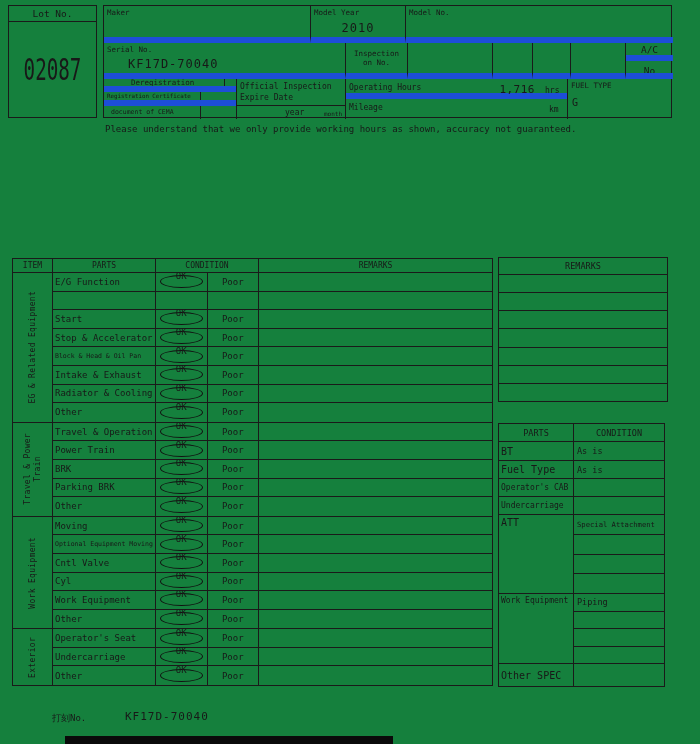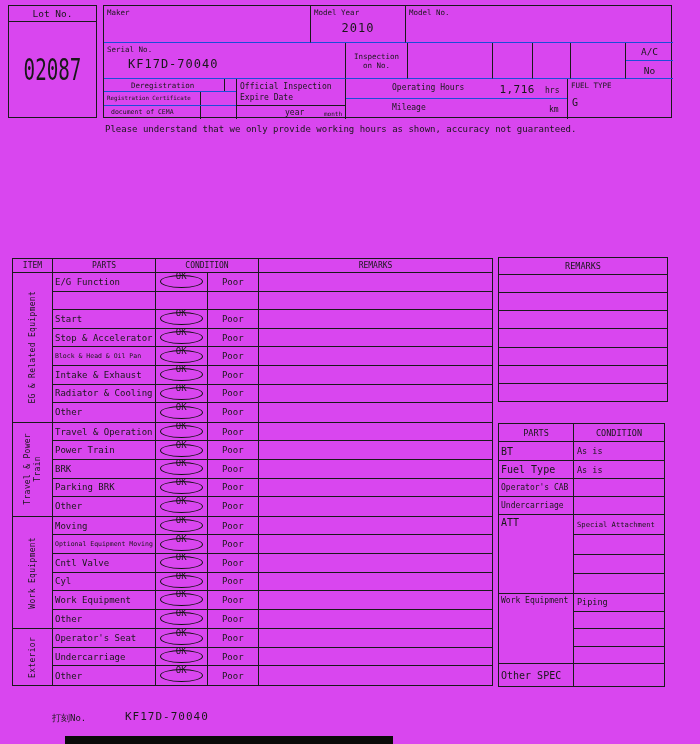--- a/index.html
+++ b/index.html
@@ -1,29 +1,29 @@
 <!DOCTYPE html>
 <html><head>
 <meta charset="utf-8">
 <style>
   html,body{margin:0;padding:0;background:#e8e8e8;}
-  .page{position:relative;width:700px;height:744px;background:#d946ef;overflow:hidden;
+  .page{position:relative;width:700px;height:744px;background:#15803d;overflow:hidden;
         font-family:"DejaVu Sans Mono","Liberation Mono",monospace;color:#181818;}
   .abs{position:absolute;box-sizing:border-box;}
 
   
   .lot-box{left:8px;top:5px;width:89px;height:113px;border:1.5px solid #1a1a1a;}
   .lot-header{height:15px;border-bottom:1px solid #1a1a1a;display:flex;align-items:center;justify-content:center;font-size:9.5px;}
   .lot-value{height:94px;display:flex;align-items:center;justify-content:center;font-size:31px;transform:scaleX(0.62);letter-spacing:0;}
 
   
   .top-table{left:103px;top:5px;width:569px;height:113px;border:1.5px solid #1a1a1a;}
   .tt{position:absolute;box-sizing:border-box;overflow:hidden;}
   .br{border-right:1px solid #1a1a1a;}
-  .bb{border-bottom:1px solid #1d4ed8;}
+  .bb{border-bottom:6px solid #1d4ed8;}
   .lbl{display:block;font-size:7.5px;padding:2px 0 0 3px;white-space:nowrap;}
   .val{display:block;font-size:12px;letter-spacing:1.5px;white-space:nowrap;}
   #c-maker{left:0;top:0;width:207px;height:37px;}
   #c-myear{left:207px;top:0;width:95px;height:37px;}
   #c-mno{left:302px;top:0;width:267px;height:37px;}
   #c-maker .val{padding-left:20px;margin-top:4px;}
   #c-myear .val{text-align:center;margin-top:4px;letter-spacing:1px;}
   #c-mno .val{padding-left:20px;margin-top:4px;}
   #c-serial{left:0;top:37px;width:242px;height:36px;}
   #c-serial .val{padding-left:24px;margin-top:3px;letter-spacing:1px;}
@@ -42,21 +42,21 @@
   .dg-1 .dg-l{font-size:7.5px;padding-left:3px;margin-left:24px;}
   .dg-2 .dg-l{font-size:5.8px;padding-left:3px;}
   .dg-3 .dg-l{font-size:6.5px;padding-left:7px;}
   #c-insp{left:133px;top:73px;width:109px;height:40px;}
   .insp-top{height:26px;font-size:8px;line-height:11px;white-space:pre-line;padding:2px 0 0 3px;box-sizing:border-box;}
   .insp-bottom{height:14px;border-top:1px solid #1a1a1a;position:relative;box-sizing:border-box;}
   .yr{position:absolute;left:48px;top:2px;font-size:8px;}
   .mo{position:absolute;right:3px;top:4px;font-size:6px;}
   #c-oper{left:242px;top:73px;width:222px;height:40px;}
   .op-row{position:relative;height:20px;box-sizing:border-box;}
-  .op-row .lbl{padding-top:4px;font-size:8px;margin-left:43px;}
+  .op-row .lbl{padding-top:4px;font-size:8px;}
   .op-val{position:absolute;right:32px;top:4px;font-size:11px;letter-spacing:0.5px;}
   .op-hrs{position:absolute;left:199px;top:7px;font-size:8px;}
   .op-km{position:absolute;left:203px;top:6px;font-size:8px;}
   #c-fuel{left:464px;top:73px;width:105px;height:40px;}
   #c-fuel .val{padding-left:4px;margin-top:7px;font-size:10px;}
 
   
   .note1{left:105px;top:124px;font-size:9px;white-space:nowrap;}
   .note2{left:10px;top:243px;font-size:7px;white-space:nowrap;}
 

